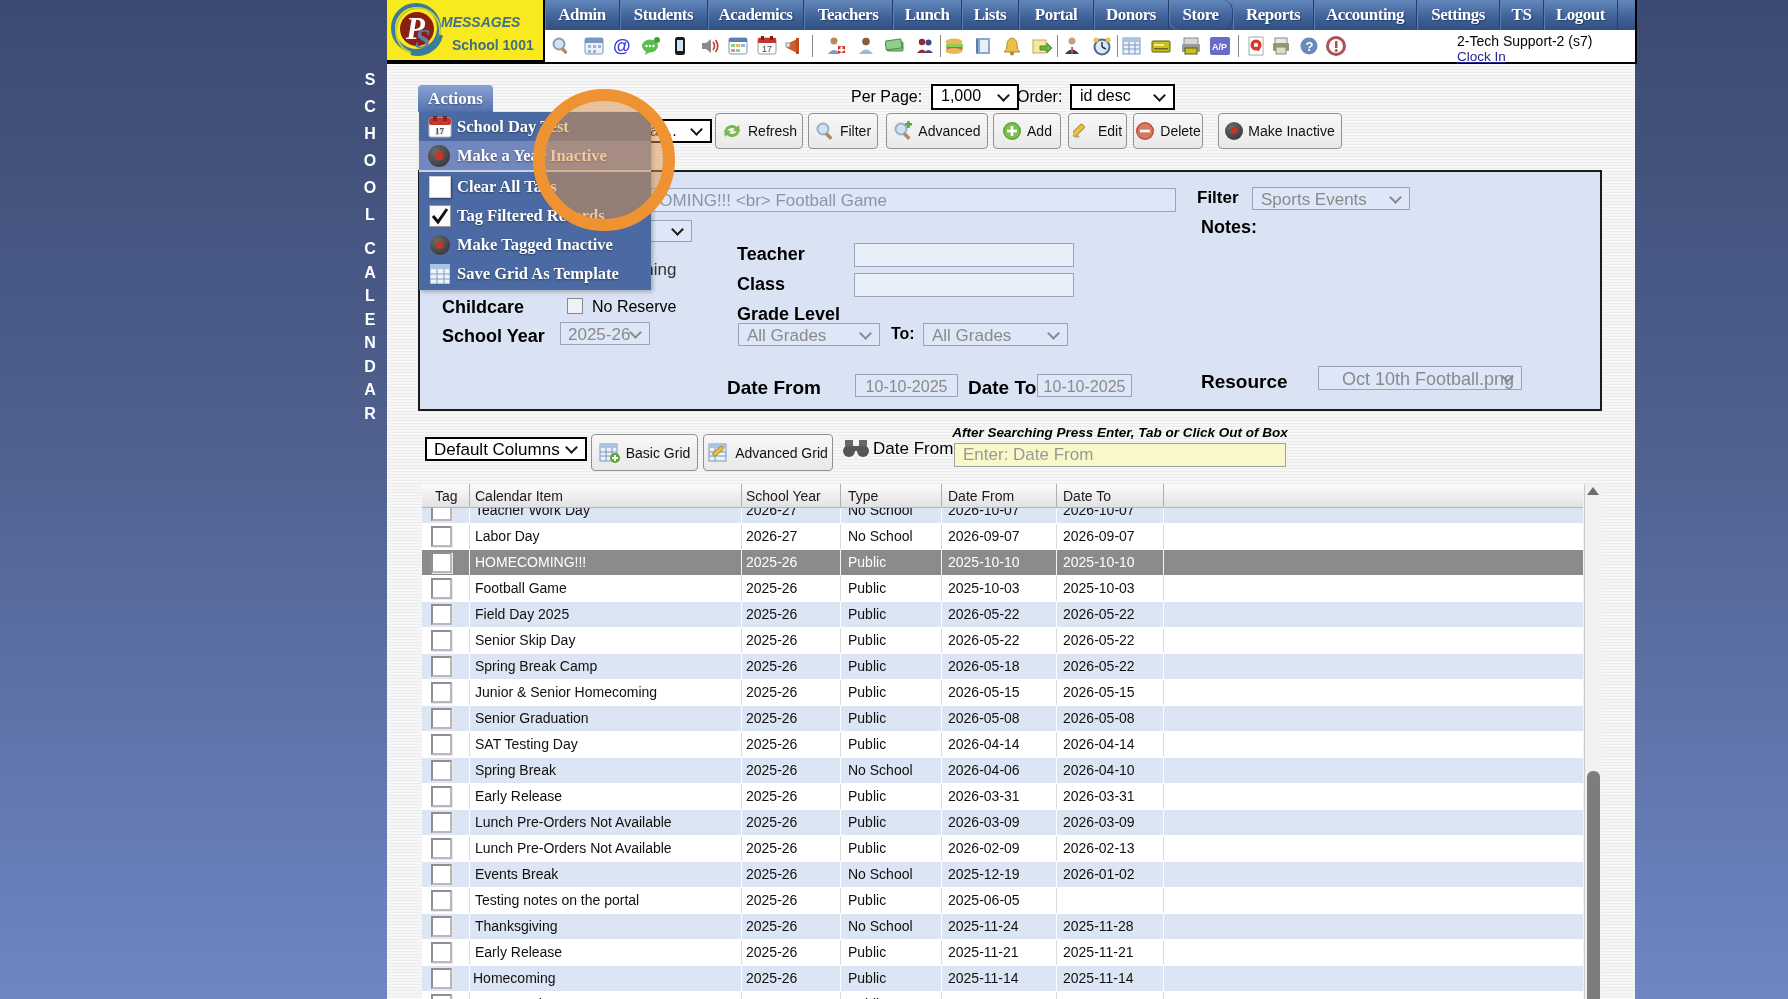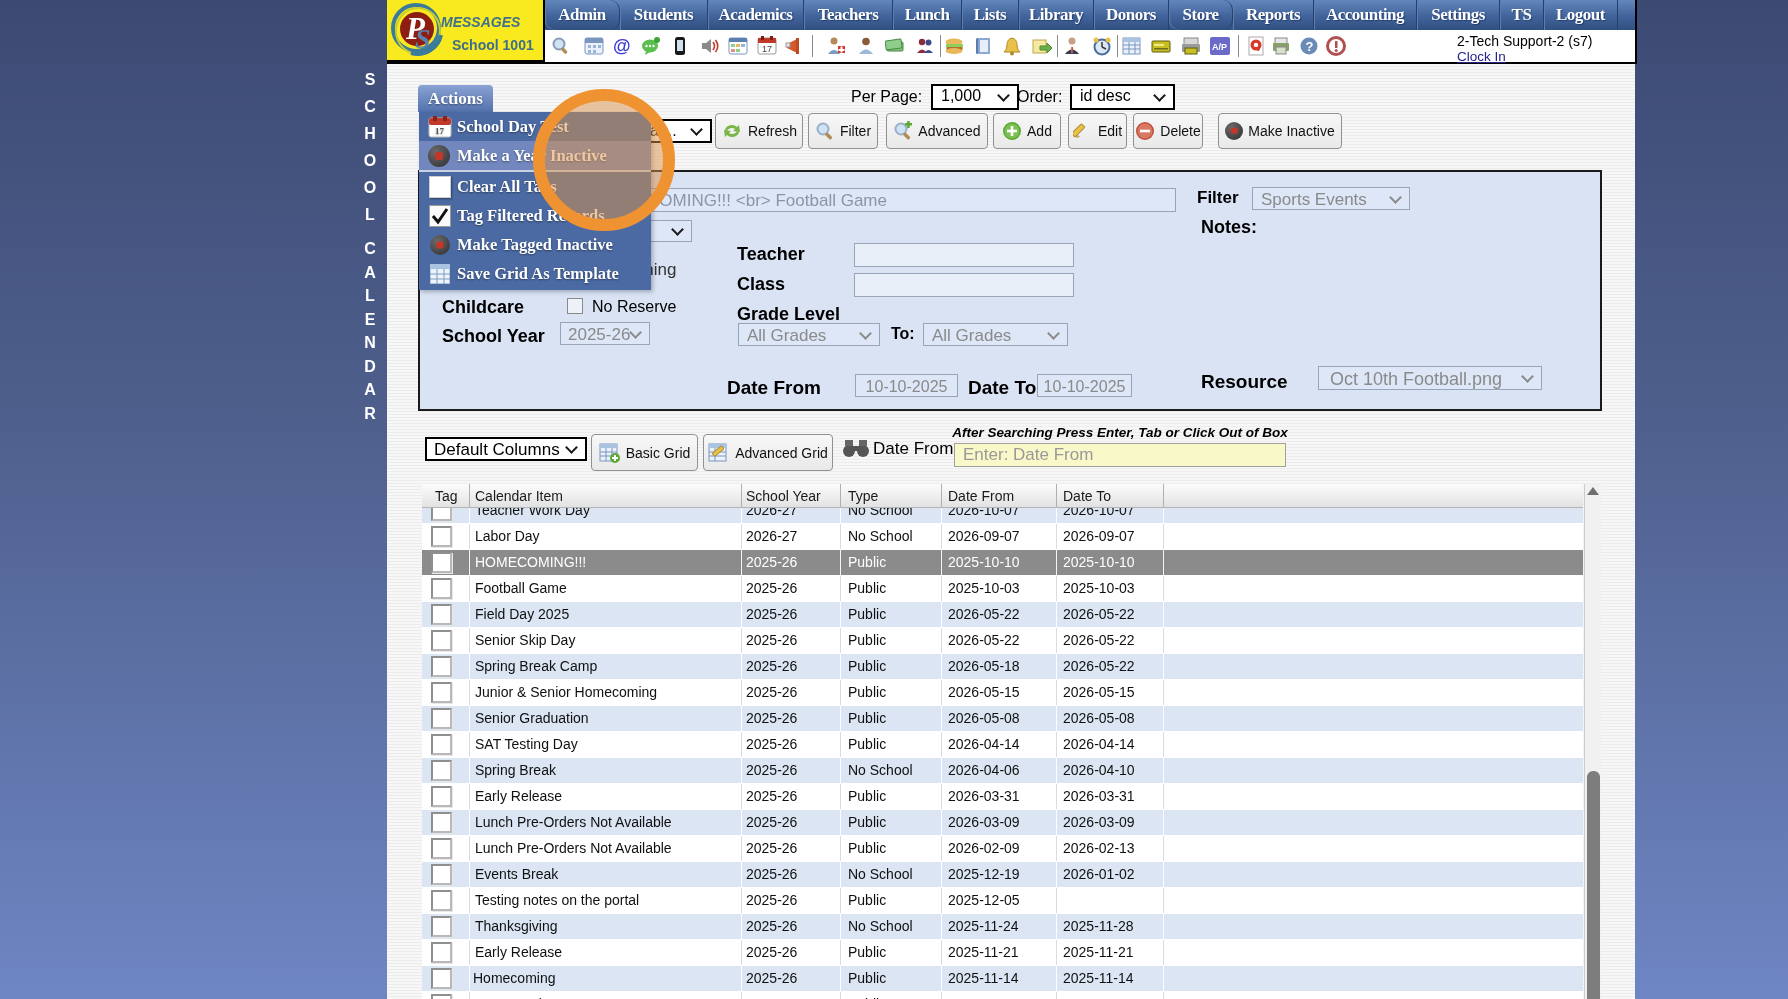--- a/index.html
+++ b/index.html
@@ -108,27 +108,27 @@
 </style>
 </head>
 <body>
 <div id="root">
   <div class="ab" id="stripes"></div>
 
   <div class="ab side" style="top:66px;line-height:27px;">S<br>C<br>H<br>O<br>O<br>L</div>
   <div class="ab side" style="top:237px;line-height:23.5px;">C<br>A<br>L<br>E<br>N<br>D<br>A<br>R</div>
 
   <div class="ab" id="navbar">
-    <div class="nav" style="width:74px;border-radius:10px;">Admin</div>
+    <div class="nav" style="width:74px;">Admin</div>
     <div class="nav" style="width:87px;">Students</div>
     <div class="nav" style="width:95px;">Academics</div>
     <div class="nav" style="width:88px;">Teachers</div>
     <div class="nav" style="width:68px;">Lunch</div>
     <div class="nav" style="width:56px;">Lists</div>
-    <div class="nav" style="width:74px;">Library</div>
+    <div class="nav" style="width:74px;">Portal</div>
     <div class="nav" style="width:74px;">Donors</div>
     <div class="nav" style="width:63px;border-radius:10px;">Store</div>
     <div class="nav" style="width:80px;">Reports</div>
     <div class="nav" style="width:102px;">Accounting</div>
     <div class="nav" style="width:82px;">Settings</div>
     <div class="nav" style="width:43px;">TS</div>
     <div class="nav" style="width:73px;">Logout</div>
     <div style="flex:1"></div>
   </div>
   <div class="ab" id="iconbar"></div>
@@ -363,21 +363,21 @@
     <div style="position:absolute;left:147px;top:126px;width:14px;height:14px;background:#eef2f8;border:1px solid #8a8a8a;"></div>
     <div style="position:absolute;left:172px;top:126px;font-size:16px;">No Reserve</div>
     <div class="blab" style="left:22px;top:154px;font-size:18px;">School Year</div>
     <div class="pin" style="left:140px;top:150px;width:90px;height:23px;font-size:17px;line-height:23px;padding-left:7px;">2025-26<span class="chev chevg"></span></div>
     <div class="blab" style="left:307px;top:205px;font-size:19px;">Date From</div>
     <div class="pin" style="left:435px;top:202px;width:103px;height:23px;font-size:16px;line-height:23px;text-align:center;color:#8a8a8a;">10-10-2025</div>
     <div class="blab" style="left:548px;top:205px;font-size:19px;">Date To</div>
     <div class="pin" style="left:617px;top:202px;width:95px;height:23px;font-size:16px;line-height:23px;text-align:center;color:#8a8a8a;">10-10-2025</div>
     <div class="blab" style="left:781px;top:45px;font-size:18px;">Notes:</div>
     <div class="blab" style="left:781px;top:199px;font-size:19px;">Resource</div>
-    <div class="pin" style="left:898px;top:194px;width:224px;height:24px;font-size:18px;line-height:24px;padding-left:11px;">Oct 10th Football.png<span class="chev chevg"></span></div>
+    <div class="pin" style="left:898px;top:194px;width:204px;height:24px;font-size:18px;line-height:24px;padding-left:23px;">Oct 10th Football.png<span class="chev chevg"></span></div>
   </div>
 
   <div class="ab wsel" style="left:425px;top:437px;width:151px;height:19px;font-size:17px;padding:1px 0 0 7px;">Default Columns<span class="chev"></span></div>
   <div class="btn2" style="left:591px;top:434px;width:107px;height:37px;" id="b-bg"><svg width="22" height="22">
         <rect x="1" y="2" width="17" height="17" fill="#eaf1fa" stroke="#7a95c0"></rect>
         <rect x="1" y="2" width="17" height="4" fill="#a8c4e0"></rect>
         <path d="M1 10 h17 M1 14 h17 M7 6 v13 M13 6 v13" stroke="#7a95c0"></path>
         <circle cx="16" cy="16" r="5" fill="#5aa832"></circle>
         <rect x="13" y="15" width="6" height="2" fill="#fff"></rect>
         <rect x="15" y="13" width="2" height="6" fill="#fff"></rect>
@@ -623,21 +623,21 @@
  <span class="vline" style="left:418px;"></span>
  <span class="vline" style="left:519px;"></span>
  <span class="vline" style="left:634px;"></span>
  <span class="vline" style="left:741px;"></span>
  </div>
         <div class="row w">
           <span class="cb"></span>
  <span class="cell" style="left:53px;">Testing notes on the portal</span>
  <span class="cell" style="left:324px;">2025-26</span>
  <span class="cell" style="left:426px;">Public</span>
- <span class="cell" style="left:526px;">2025-12-05</span>
+ <span class="cell" style="left:526px;">2025-06-05</span>
  <span class="cell" style="left:641px;"></span>
  <span class="vline" style="left:47px;"></span>
  <span class="vline" style="left:319px;"></span>
  <span class="vline" style="left:418px;"></span>
  <span class="vline" style="left:519px;"></span>
  <span class="vline" style="left:634px;"></span>
  <span class="vline" style="left:741px;"></span>
  </div>
         <div class="row b">
           <span class="cb"></span>

